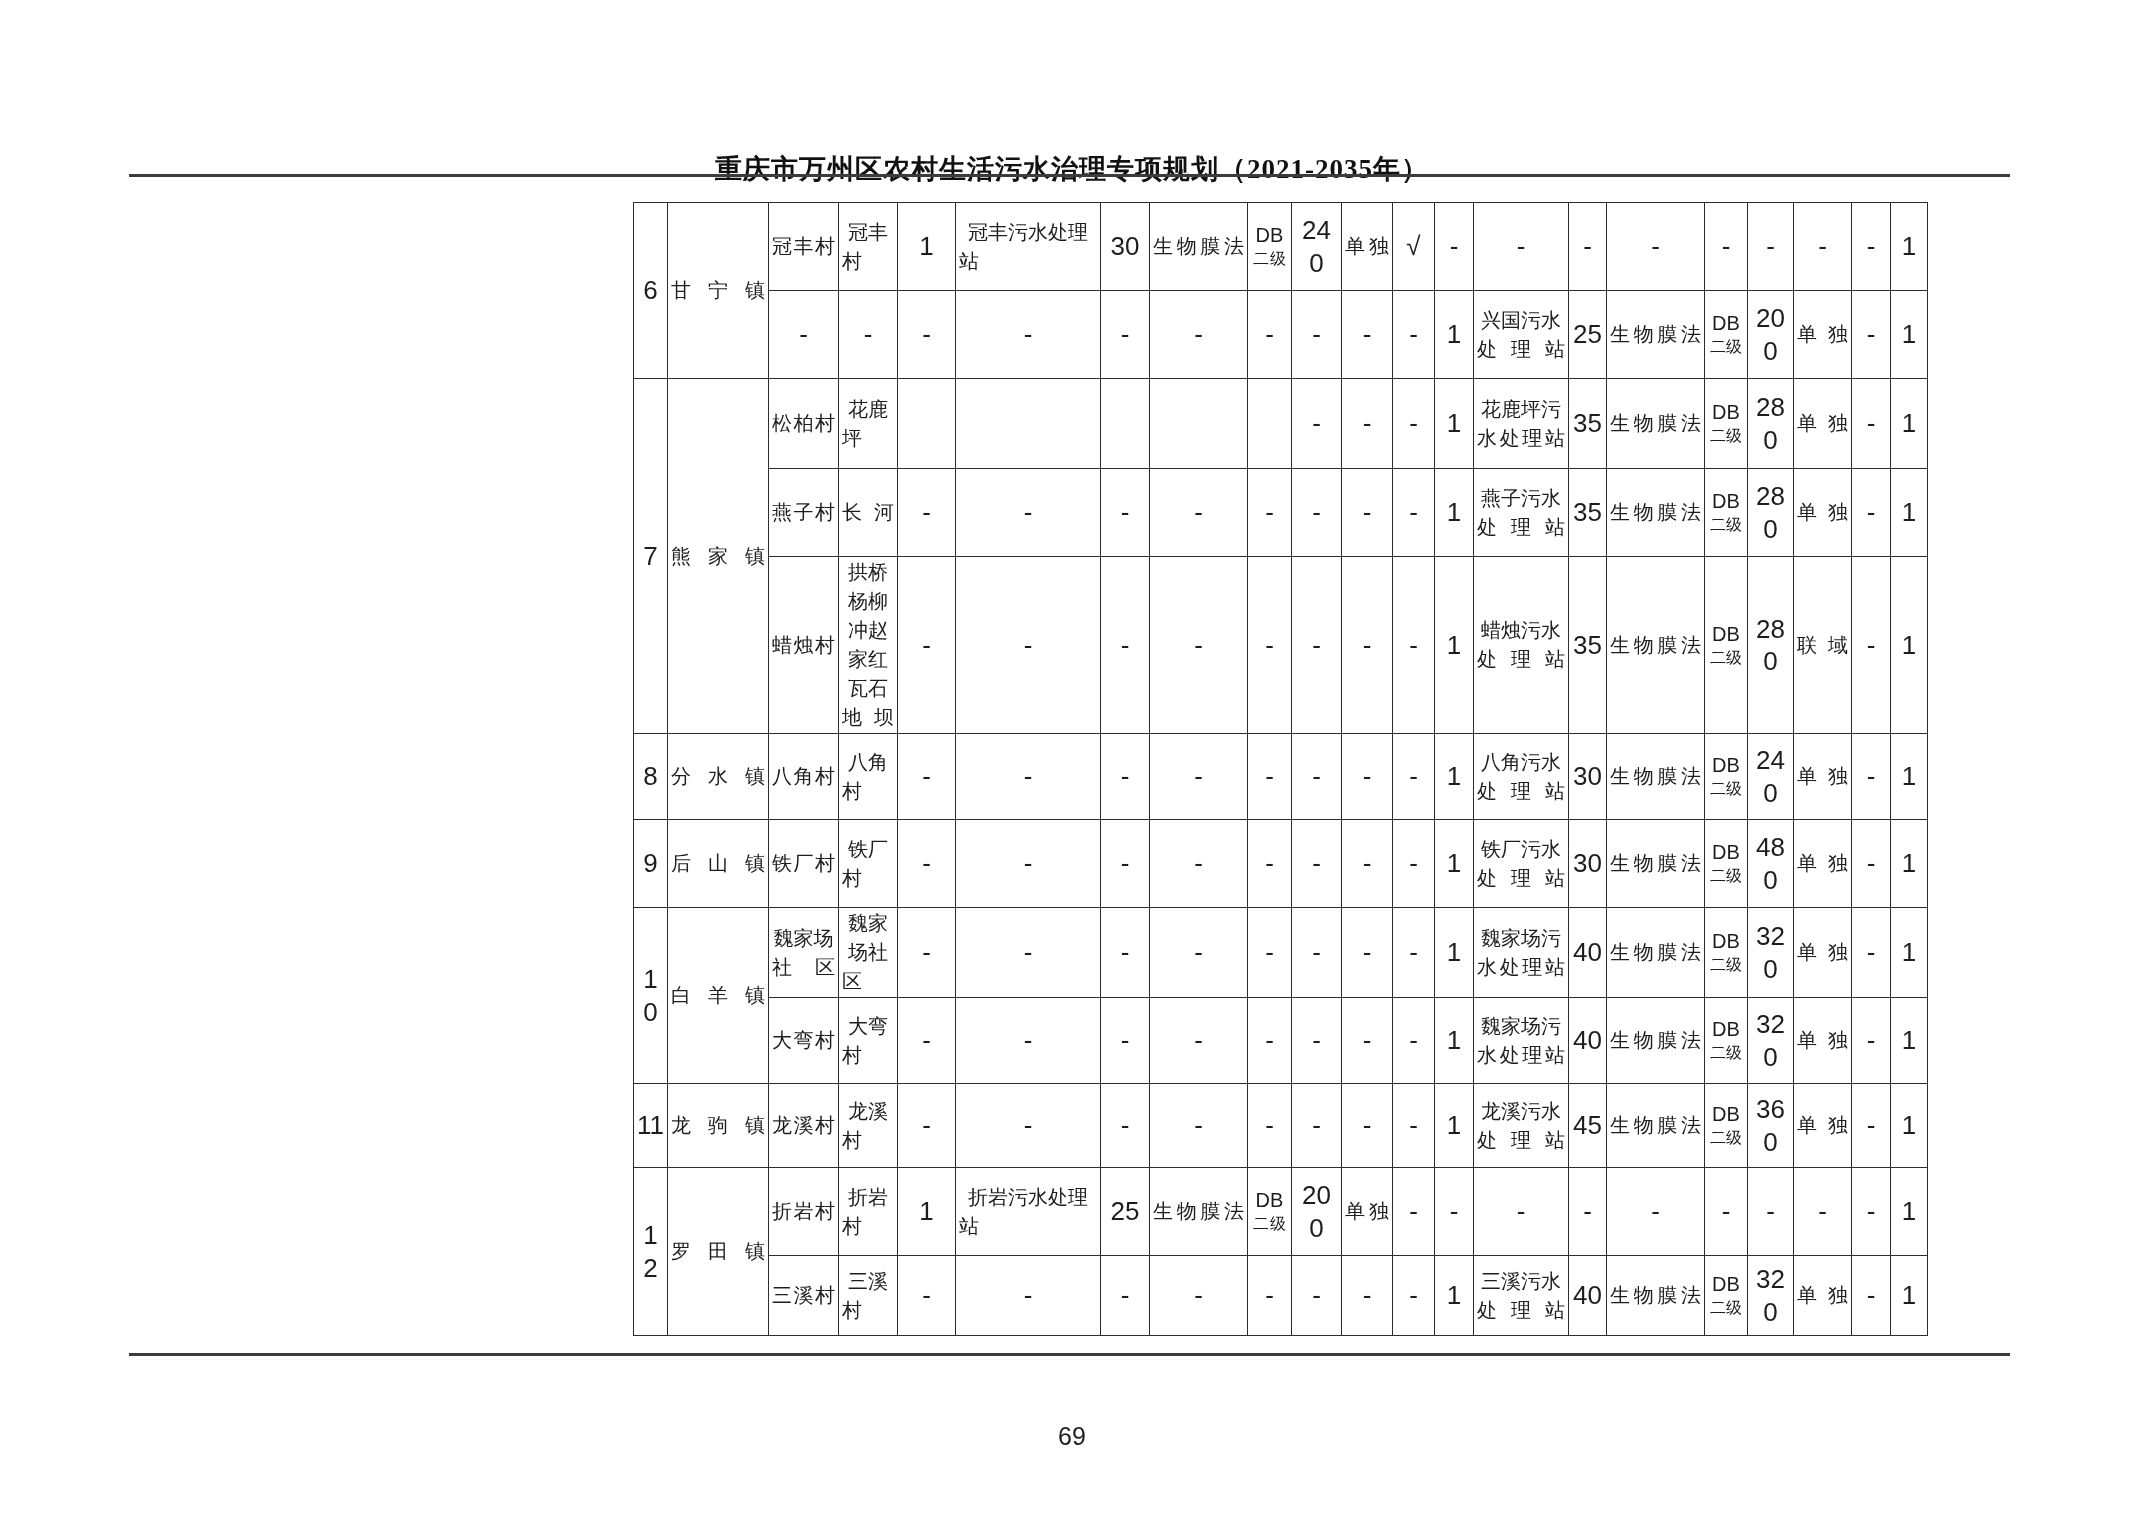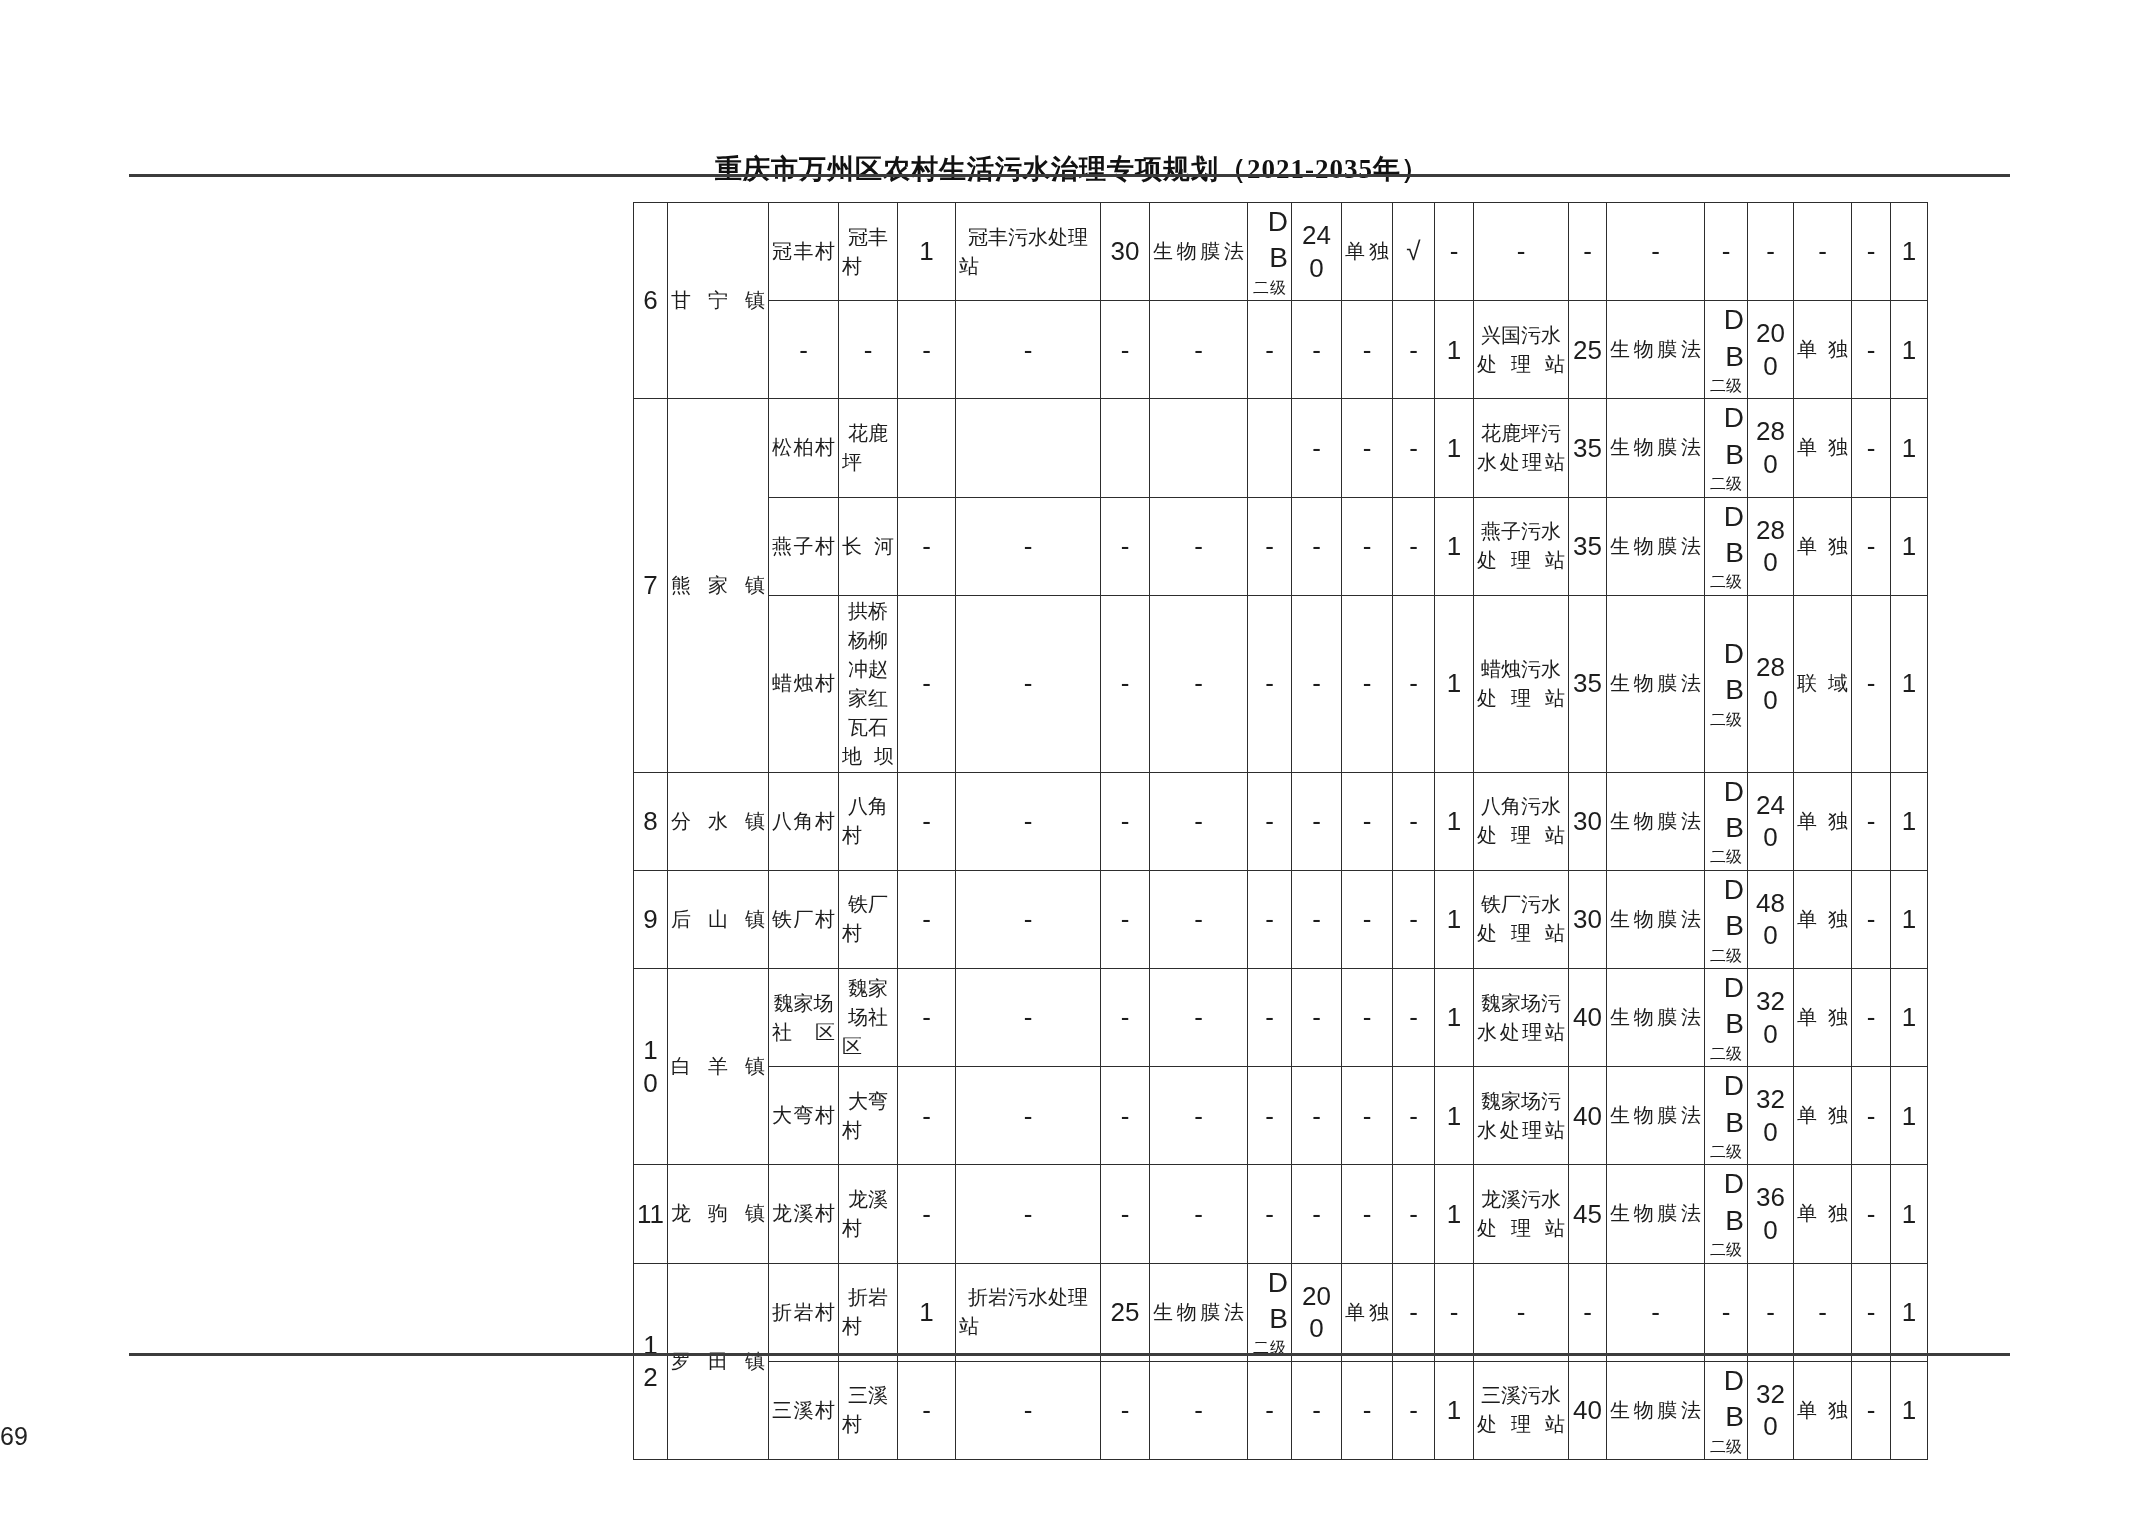--- a/index.html
+++ b/index.html
@@ -10,40 +10,40 @@
   }
   .doc-title{
     position:absolute;top:135px;left:0;width:100%;text-align:center;
     font-family:"Liberation Serif","DejaVu Serif",serif;
     font-size:27px;font-weight:700;letter-spacing:1px;color:#111;margin-top:16px;
   }
   .rule{position:absolute;left:129px;width:1881px;height:3px;background:#3c3c3c;}
   .rule-top{top:174px;}
   .rule-bottom{top:1353px;}
   .page-number{
-    position:absolute;top:1422px;left:0;width:100%;text-align:left;
+    position:absolute;top:1422px;left:0;width:100%;text-align:center;
     font-size:25px;color:#222;
   }
   table.plan{
     position:absolute;left:633px;top:202px;width:1294px;
     border-collapse:collapse;table-layout:fixed;
   }
   table.plan td{
     border:1.5px solid #2d2d2d;
     padding:1px 3px;
     vertical-align:middle;
     text-align:center;
     word-break:break-all;
   }
   td.num{font-size:26px;line-height:1.25;font-family:"Liberation Sans","DejaVu Sans",sans-serif;}
   td.cjk{
     font-size:20px;line-height:1.45;padding:2px 4px;
     text-align:justify;text-align-last:justify;
   }
-  .ln-num{text-align:right;font-size:28px;line-height:1.3;}
+  .ln-num{text-align:center;font-size:20px;line-height:1.3;}
   .ln-cjk{text-align:justify;text-align-last:justify;font-size:16px;line-height:1.4;padding:0 2px;}
 </style>
 </head>
 <body>
 
 <div class="doc-title">重庆市万州区农村生活污水治理专项规划（2021-2035年）</div>
 <div class="rule rule-top"></div>
 
 <table class="plan">
     <colgroup>

